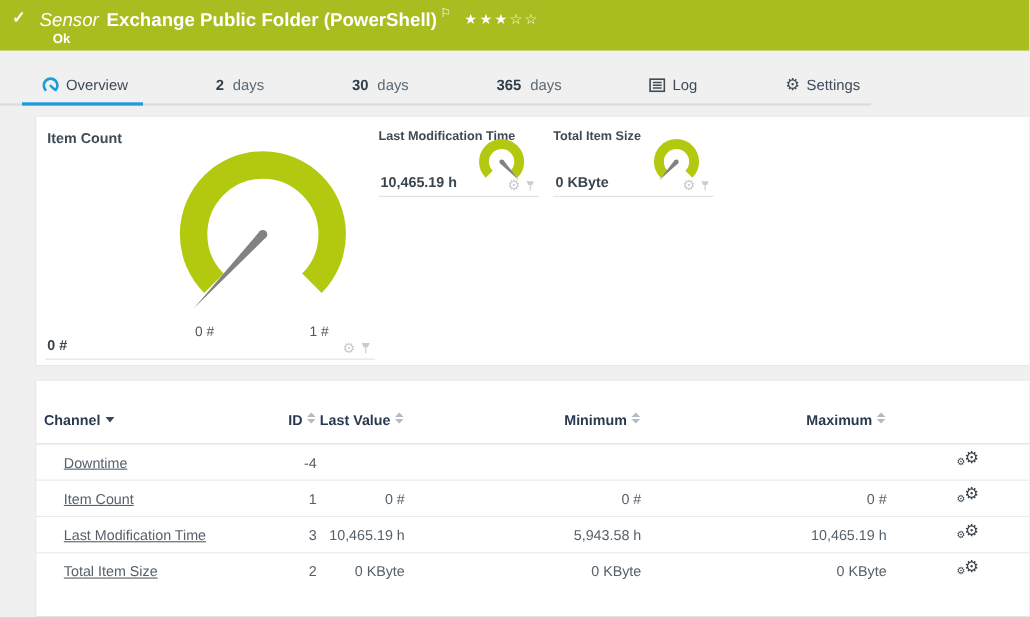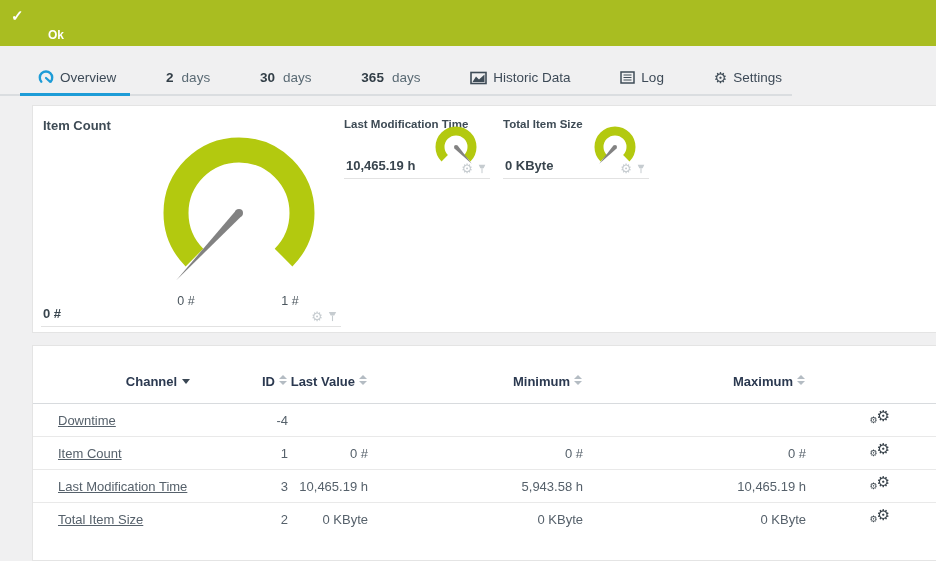--- a/index.html
+++ b/index.html
@@ -49,21 +49,21 @@
   .gicons svg { display:block; }
   .scale-label { font-size:12.5px; fill:#4b565e; }
 
   
   table.channels { border-collapse:collapse; table-layout:fixed; width:100%; margin-top:20px; }
   .channels col.c-channel { width:225px; } .channels col.c-id { width:30px; }
   .channels col.c-last { width:80px; } .channels col.c-min { width:215px; }
   .channels col.c-max { width:223px; } .channels col.c-act { width:auto; }
   .channels th { font-size:13px; font-weight:bold; color:#2b3950; text-align:right; vertical-align:top;
                  padding:8px 0 14px 0; border-bottom:1px solid #d8dbde; }
-  .channels th.ch-channel { text-align:center; padding-left:25px; }
+  .channels th.ch-channel { text-align:left; padding-left:7px; }
   .channels td { font-size:13px; color:#56616b; text-align:right; height:33px; border-top:1px solid #e9e9e9; padding:0; }
   .channels tbody tr:first-child td { border-top:none; }
   .channels td.ch-channel { text-align:left; padding-left:25px;text-decoration:underline; }
   .channels td.ch-act, .channels th.ch-act { text-align:center; padding-left:18px; }
   .sort-arrows { display:inline-block; width:9px; margin-left:4px; vertical-align:1px; }
   .sort-arrows i { display:block; width:0; height:0; border-left:4px solid transparent; border-right:4px solid transparent; }
   .sort-arrows .up { border-bottom:4px solid #b4bcc3; margin-bottom:2px; }
   .sort-arrows .down { border-top:4px solid #b4bcc3; }
   .sort-current { display:inline-block; width:0; height:0; border-left:4px solid transparent; border-right:4px solid transparent;
                   border-top:5px solid #3a4754; margin-left:5px; vertical-align:2px; }
@@ -71,20 +71,23 @@
   .rowgears .g1 { position:absolute; left:7px; top:-3px; font-size:15px; }
   .rowgears .g2 { position:absolute; left:0px; top:5px; font-size:9px; }
 </style>
 </head>
 <body>
 
 <div class="screen">
 
   <div class="topbar">
     <span class="check">✓</span>
+    <div class="title-line">
+      <span class="kind">Sensor</span><span class="sensor-title">Exchange Public Folder (PowerShell)</span><span class="flag">⚐</span><span class="stars">★★★☆☆</span>
+    </div>
     <div class="status-ok">Ok</div>
   </div>
 
   <div class="tabbar">
     <div class="tabbar-line"></div>
 
     <div class="tab active">
       <svg width="16" height="16" viewBox="0 0 16 16">
         <path d="M3.3 12.7 A6.2 6.2 0 1 1 12.7 12.7" fill="none" stroke="#1e9cd7" stroke-width="2.4" stroke-linecap="round"></path>
         <path d="M8 9 L12 12.6" stroke="#1e9cd7" stroke-width="2.2" stroke-linecap="round"></path>
@@ -101,27 +104,20 @@
     <div class="tab">
       <span class="num">30</span>
       <span class="unit">days</span>
     </div>
 
     <div class="tab">
       <span class="num">365</span>
       <span class="unit">days</span>
     </div>
 
-    <div class="tab">
-      <svg width="17" height="14" viewBox="0 0 17 14">
-        <rect x="1" y="1.5" width="15" height="11" fill="none" stroke="#3f4c57" stroke-width="1.6"></rect>
-        <path d="M2.5 11 L6 5.5 L9 8.5 L14.5 3.5 L14.5 11 Z" fill="#3f4c57"></path>
-      </svg>
-      <span>Historic Data</span>
-    </div>
 
     <div class="tab">
       <svg width="15" height="13" viewBox="0 0 15 13">
         <rect x="1" y="1" width="13" height="11" fill="none" stroke="#3f4c57" stroke-width="1.5"></rect>
         <path d="M3.5 4 h8 M3.5 6.5 h8 M3.5 9 h8" stroke="#3f4c57" stroke-width="1.2"></path>
       </svg>
       <span>Log</span>
     </div>
 
     <div class="tab">

